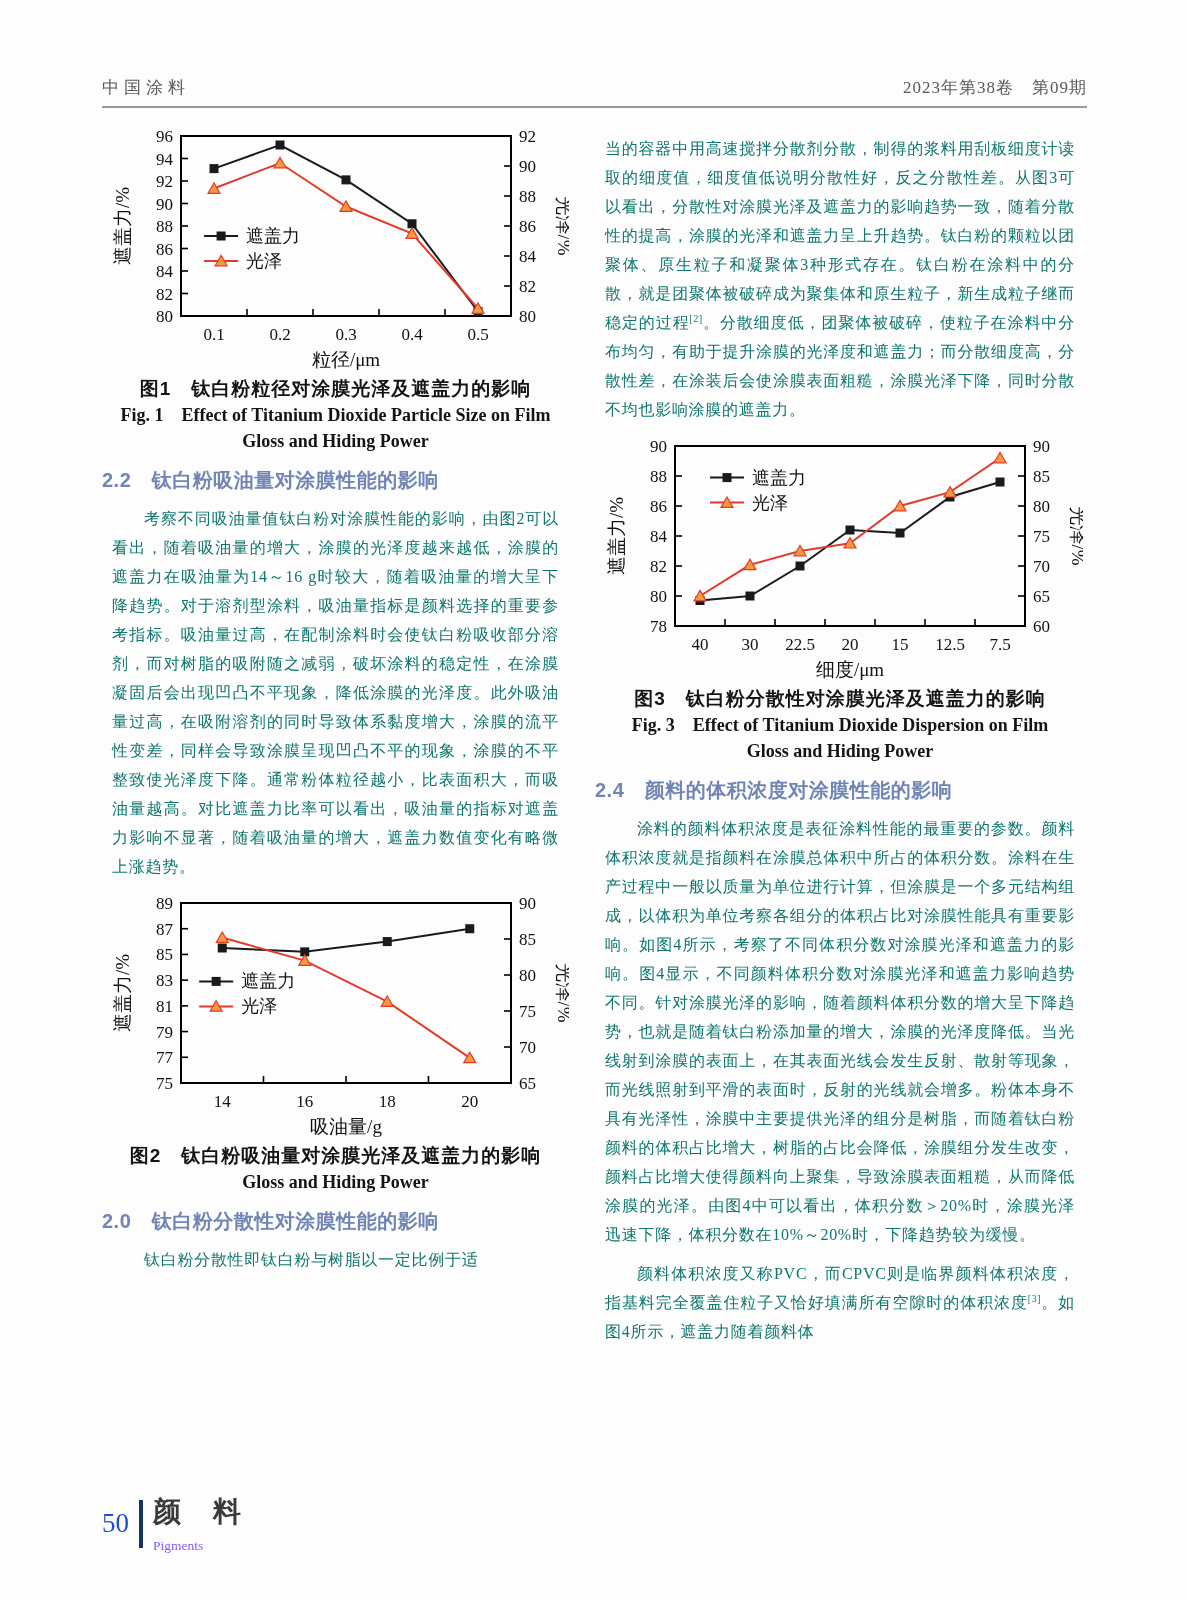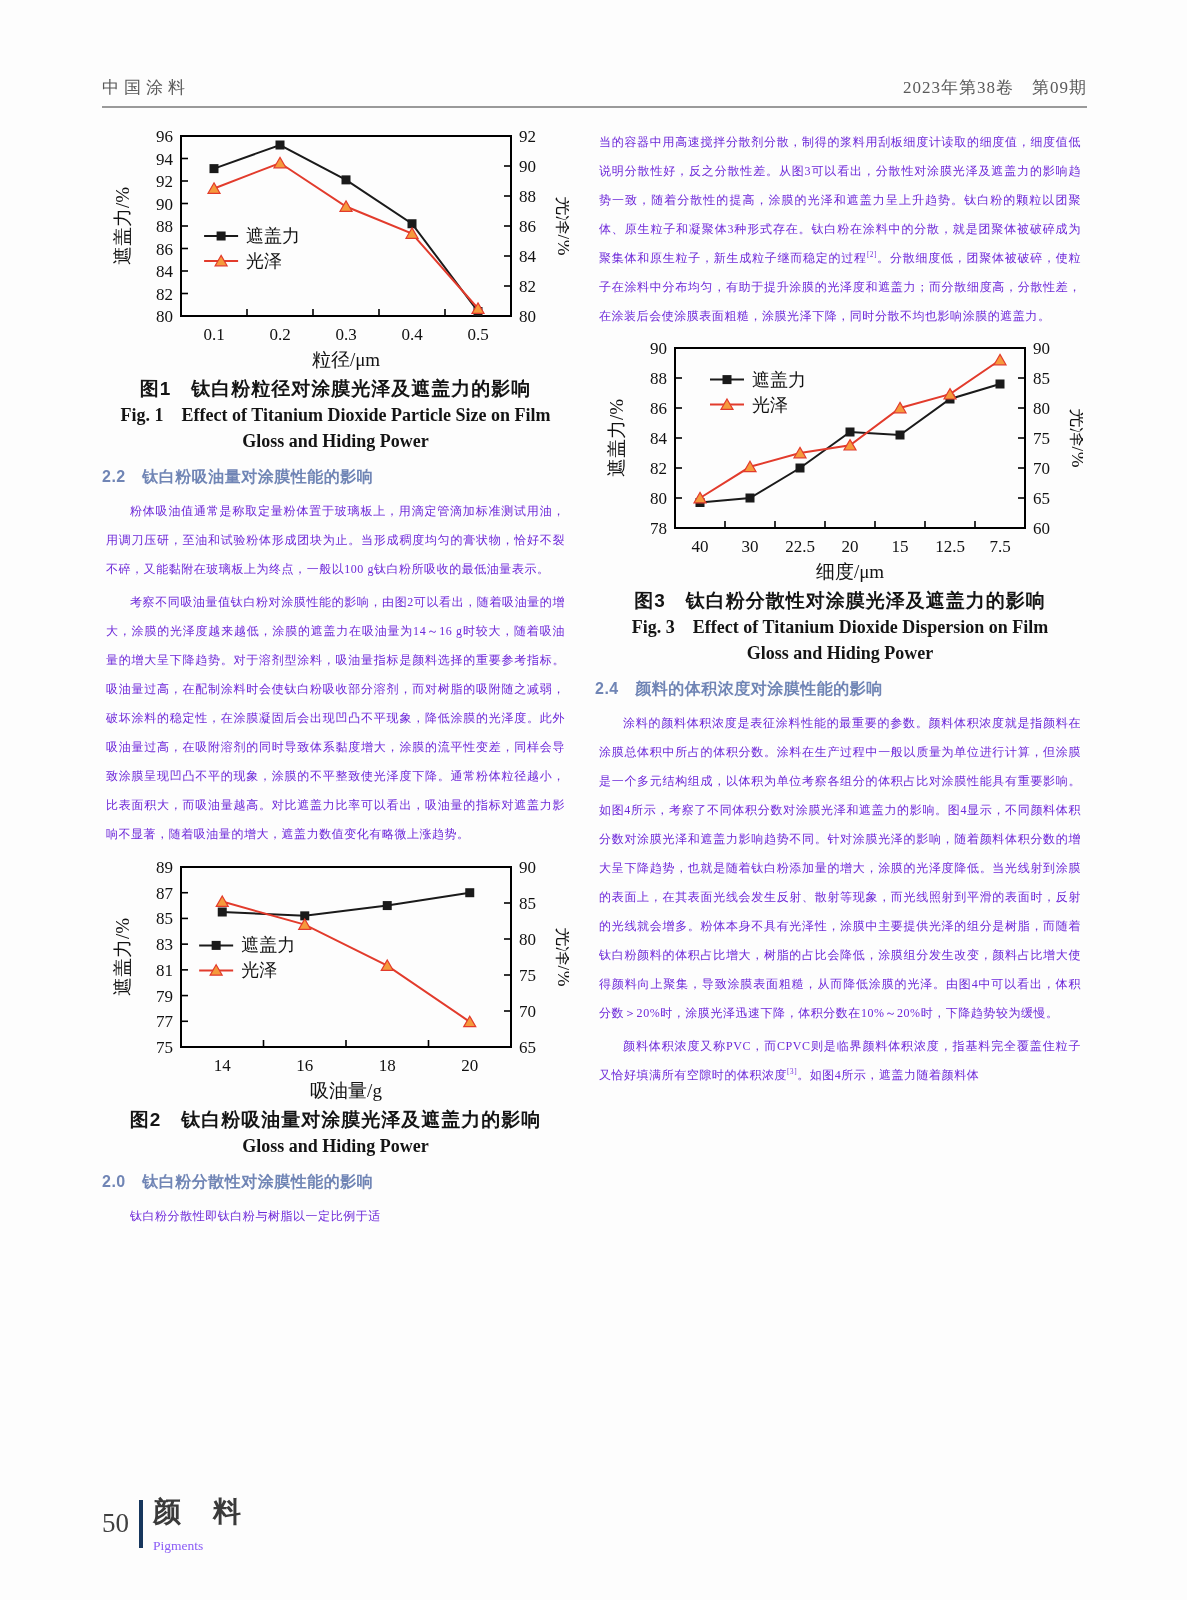--- a/index.html
+++ b/index.html
@@ -12,39 +12,39 @@
     display:flex;justify-content:space-between;align-items:flex-end;
     margin:0 100px 0 102px;padding-top:76px;padding-bottom:7px;
     border-bottom:2px solid #9a9a9a;color:#595959;font-size:17px;
   }
   .hdr .journal{letter-spacing:5px;}
   .hdr .issue{letter-spacing:1px;}
   .columns{display:flex;margin:16px 100px 0 102px;gap:26px;}
   .col-left{width:467px;}
   .col-right{width:490px;}
   p.body{
-    font-size:12px;line-height:29px;text-align:justify;margin:4px;
-    letter-spacing:0.045em;color:#6d28d9;
+    font-size:16px;line-height:29px;text-align:justify;margin:10px;
+    letter-spacing:0.045em;color:#0f766e;
   }
   p.indent{text-indent:2em;}
   sup{font-size:0.6em;vertical-align:super;line-height:0;}
   h3.sec{
     font-family:"Liberation Sans","DejaVu Sans",sans-serif;
-    font-weight:bold;color:#7085b5;font-size:16px;
+    font-weight:bold;color:#7085b5;font-size:20px;
     margin:13px 0 9px 0;letter-spacing:0.5px;
   }
   figure{margin:0;text-align:center;}
   figure svg{display:block;margin:0 auto;}
   .cap-cn{
     font-family:"Liberation Sans","DejaVu Sans",sans-serif;
     font-size:19px;font-weight:bold;color:#141414;margin-top:2px;letter-spacing:1px;
   }
   .cap-en{font-weight:bold;font-size:18px;line-height:26px;color:#141414;}
   .ftr{position:absolute;left:102px;top:1493px;display:flex;align-items:center;}
-  .ftr .pagenum{font-size:27px;color:#404040;margin-right:10px;}
+  .ftr .pagenum{font-size:27px;color:#1d4ed8;margin-right:10px;}
   .ftr .fbar{width:4px;height:48px;background:#17365d;margin-right:10px;}
   .ftr .fsec{display:flex;flex-direction:column;justify-content:center;}
   .ftr .fcn{
     font-family:"Liberation Sans","DejaVu Sans",sans-serif;
     font-size:28px;font-weight:bold;color:#3a3a3a;letter-spacing:2px;
   }
   .ftr .fen{font-size:13.5px;color:#8b5cf6;margin-top:7px;}
 </style>
 </head>
 <body>
@@ -126,21 +126,20 @@
             <text x="143.1" y="143" font-size="18" text-anchor="start" font-family="&quot;Liberation Serif&quot;,&quot;DejaVu Serif&quot;,serif" fill="#111">光泽</text>
           </svg>
         <figcaption>
           <div class="cap-cn">图1　钛白粉粒径对涂膜光泽及遮盖力的影响</div>
           <div class="cap-en">Fig. 1　Effect of Titanium Dioxide Particle Size on Film</div>
           <div class="cap-en">Gloss and Hiding Power</div>
         </figcaption>
       </figure>
 
       <h3 class="sec">2.2　钛白粉吸油量对涂膜性能的影响</h3>
-      <p class="body indent">粉体吸油值通常是称取定量粉体置于玻璃板上，用滴定管滴加标准测试用油，用调刀压研，至油和试验粉体形成团块为止。当形成稠度均匀的膏状物，恰好不裂不碎，又能黏附在玻璃板上为终点，一般以100 g钛白粉所吸收的最低油量表示。</p>
       <p class="body indent">考察不同吸油量值钛白粉对涂膜性能的影响，由图2可以看出，随着吸油量的增大，涂膜的光泽度越来越低，涂膜的遮盖力在吸油量为14～16 g时较大，随着吸油量的增大呈下降趋势。对于溶剂型涂料，吸油量指标是颜料选择的重要参考指标。吸油量过高，在配制涂料时会使钛白粉吸收部分溶剂，而对树脂的吸附随之减弱，破坏涂料的稳定性，在涂膜凝固后会出现凹凸不平现象，降低涂膜的光泽度。此外吸油量过高，在吸附溶剂的同时导致体系黏度增大，涂膜的流平性变差，同样会导致涂膜呈现凹凸不平的现象，涂膜的不平整致使光泽度下降。通常粉体粒径越小，比表面积大，而吸油量越高。对比遮盖力比率可以看出，吸油量的指标对遮盖力影响不显著，随着吸油量的增大，遮盖力数值变化有略微上涨趋势。</p>
 
       <figure style="margin-top:6px;">
         <svg width="466" height="250">
             <rect x="78" y="12" width="330" height="180" fill="none" stroke="#000" stroke-width="2"></rect>
             <line x1="78" y1="192" x2="85" y2="192" stroke="#000" stroke-width="1.6"></line>
             <text x="70" y="198" font-size="17" text-anchor="end" font-family="&quot;Liberation Serif&quot;,&quot;DejaVu Serif&quot;,serif" fill="#111">75</text>
             <line x1="78" y1="166.2857142857143" x2="85" y2="166.2857142857143" stroke="#000" stroke-width="1.6"></line>
             <text x="70" y="172.2857142857143" font-size="17" text-anchor="end" font-family="&quot;Liberation Serif&quot;,&quot;DejaVu Serif&quot;,serif" fill="#111">77</text>
             <line x1="78" y1="140.57142857142858" x2="85" y2="140.57142857142858" stroke="#000" stroke-width="1.6"></line>

